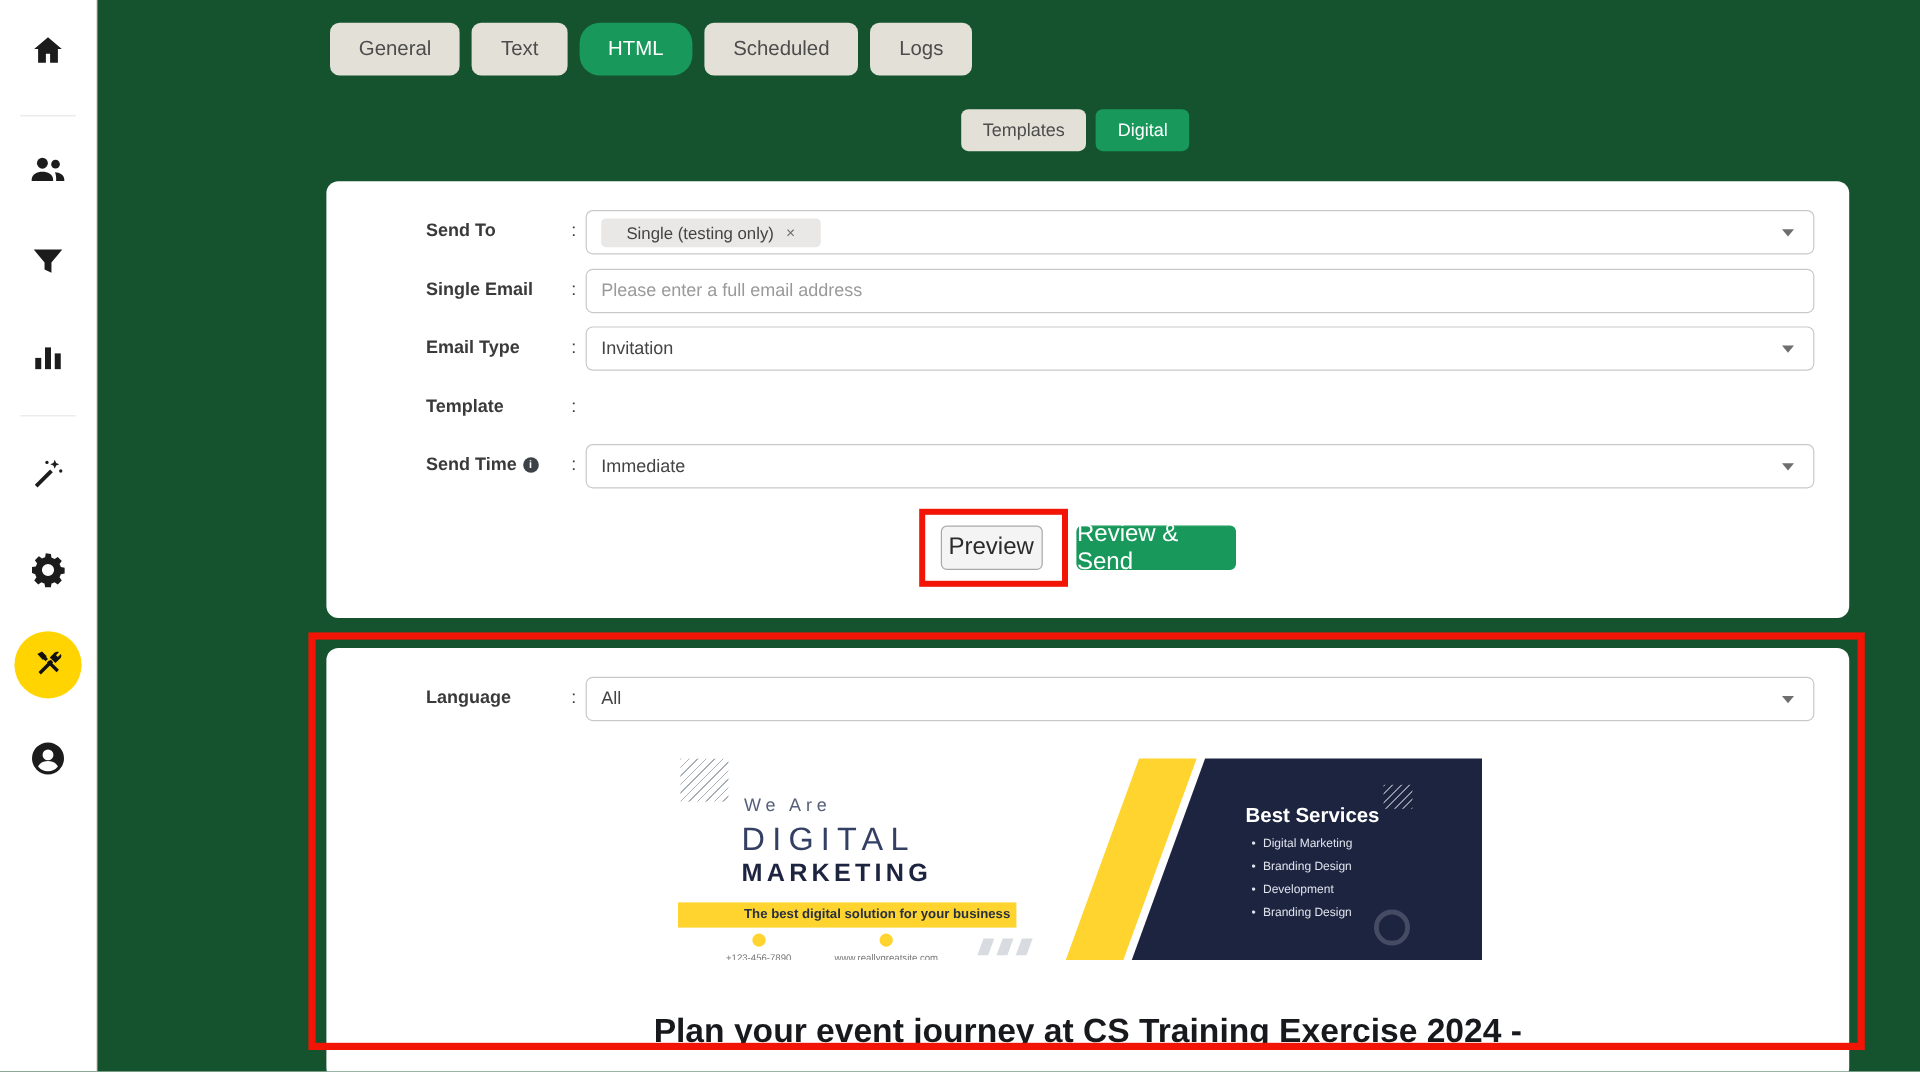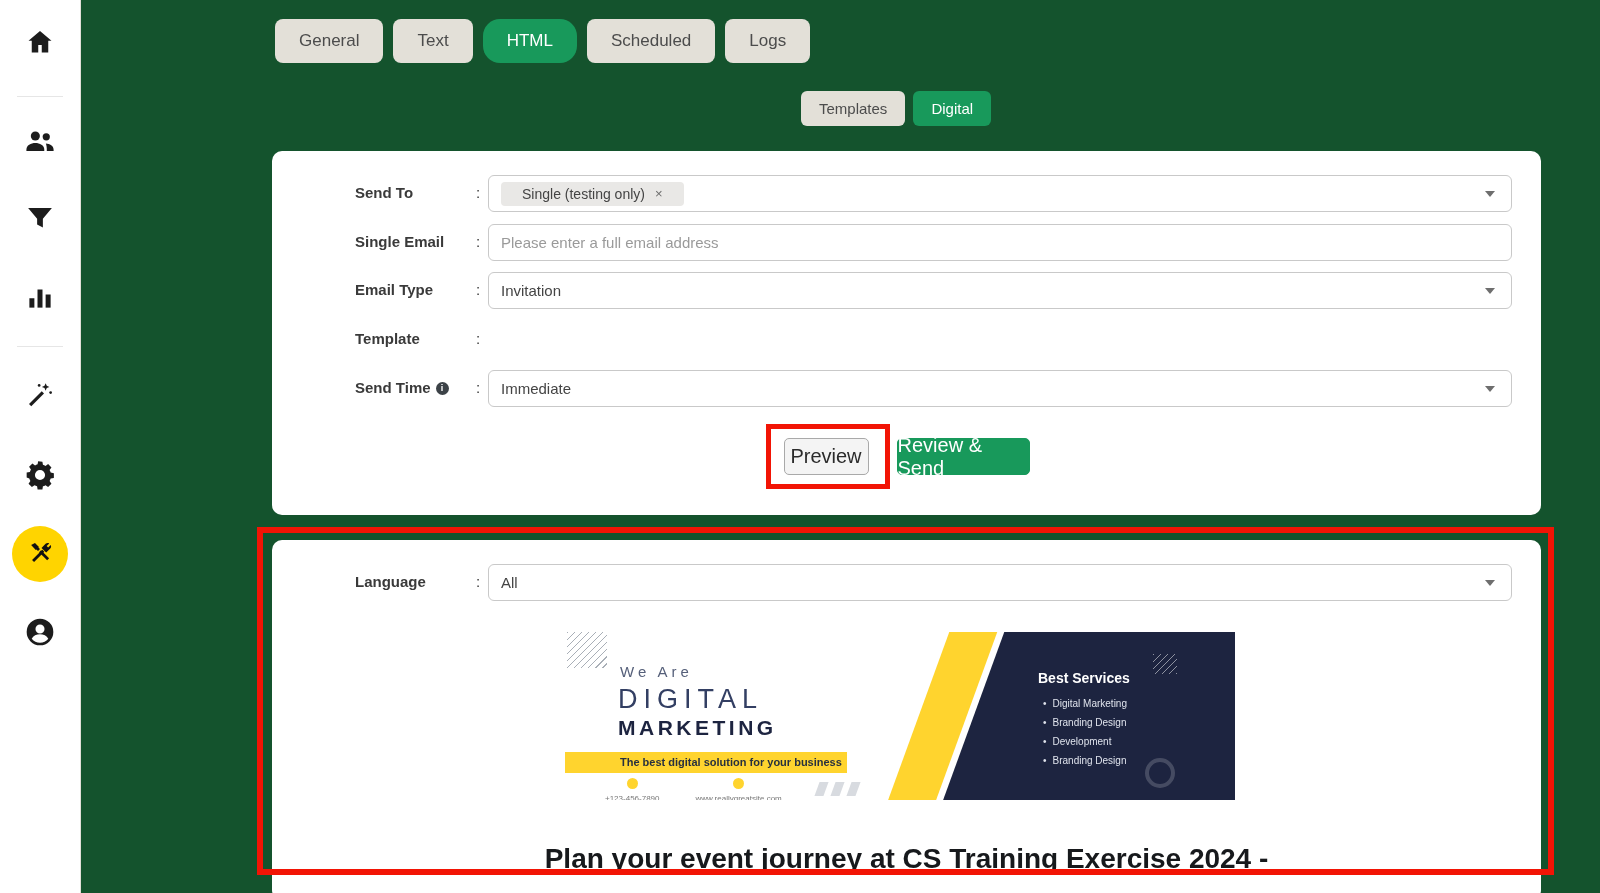--- a/index.html
+++ b/index.html
@@ -73,21 +73,21 @@
              line-height:21px; padding-left:55px; font-size:11px; font-weight:bold; color:#27303f; white-space:nowrap; }
   .contacts { position:absolute; left:40px; top:146px; display:flex; gap:36px; z-index:2; align-items:center; }
   .contact { display:flex; align-items:center; gap:5px; font-size:8px; color:#777;flex-direction:column; }
   .cdot { width:11px; height:11px; border-radius:50%; background:#ffd42e; display:inline-block; }
   .chev { position:absolute; left:252px; top:150px; display:flex; gap:7px; z-index:2; }
   .chev span { width:9px; height:14px; background:#d8dbe0; transform:skewX(-20deg); display:inline-block; }
   .ystripe { position:absolute; left:385px; top:-2px; width:48px; height:172px; background:#ffd42e;
              transform:skewX(-20deg); transform-origin:top left; }
   .navy { position:absolute; left:440px; top:-2px; width:440px; height:172px; background:#1d2440;
           transform:skewX(-20deg); transform-origin:top left; }
-  .svc-title { position:absolute; left:473px; top:38px; font-size:14px; font-weight:bold; color:#ffffff; z-index:2; }
+  .svc-title { position:absolute; left:473px; top:38px; font-size:17px; font-weight:bold; color:#ffffff; z-index:2; }
   .svc-list { position:absolute; left:478px; top:62px; z-index:2; }
   .svc-item { font-size:10px; color:#dfe3ec; line-height:19px; display:flex; align-items:center; gap:6px; }
   .navy-hatch { position:absolute; left:588px; top:22px; width:24px; height:20px; z-index:2;
                 background:repeating-linear-gradient(135deg,rgba(255,255,255,.5) 0 1px,transparent 1px 5px); }
   .navy-circle { position:absolute; left:580px; top:126px; width:30px; height:30px; border:4px solid rgba(255,255,255,.18); border-radius:50%; z-index:2; }
 
   .preview-heading { position:absolute; left:0; right:0; top:303px; text-align:center;
                      font-size:28px; font-weight:bold; color:#17191c; z-index:2; }
 </style>
 </head>

